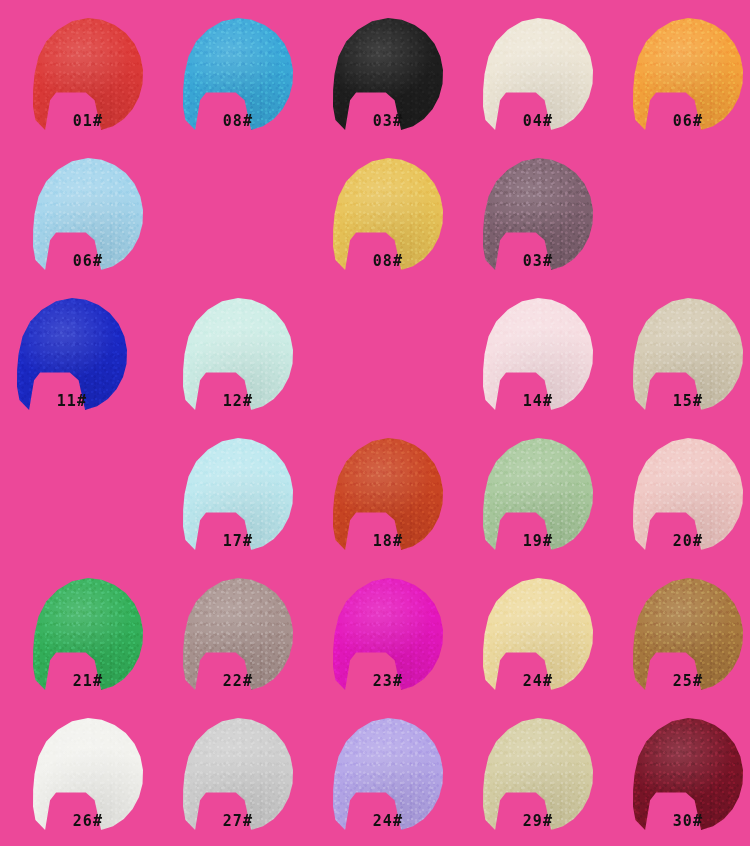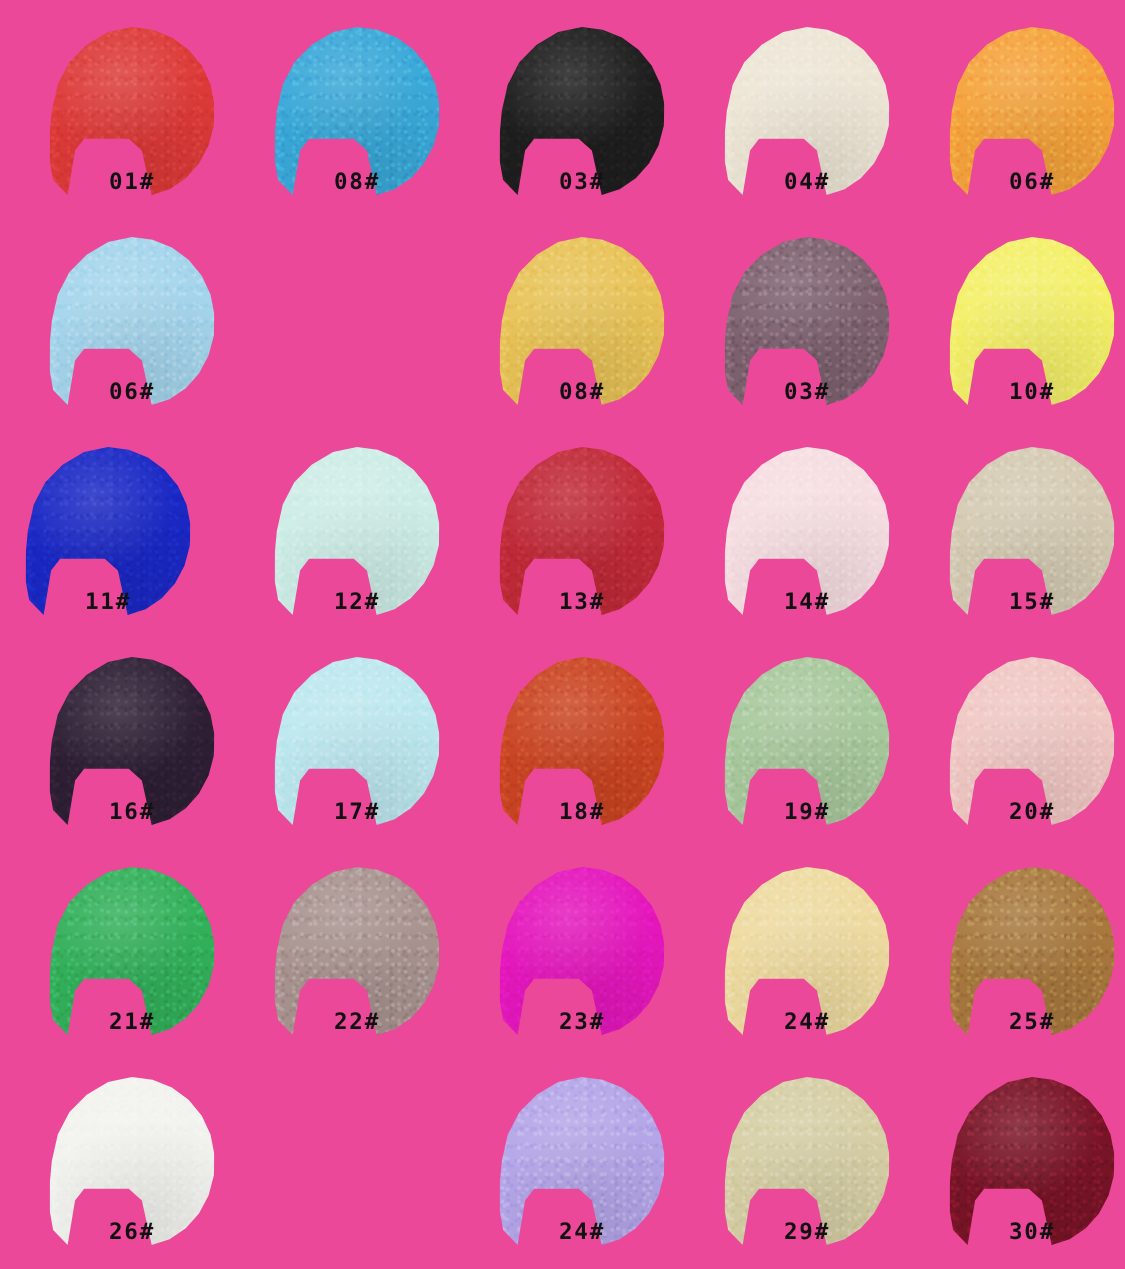--- a/index.html
+++ b/index.html
@@ -173,69 +173,48 @@
       </div>
       <div class="swatch-label">08#</div>
     </div>
     <div class="swatch-cell" style="left: 483px; top: 158px;">
       <div class="swatch-shape" style="background: rgb(126, 98, 112);">
         <div class="swatch-shade"></div>
         <div class="swatch-texture"></div>
       </div>
       <div class="swatch-label">03#</div>
     </div>
-    <div class="swatch-cell" style="left: 633px; top: 158px;">
-      <div class="swatch-shape" style="background: rgb(244, 240, 106);">
-        <div class="swatch-shade"></div>
-        <div class="swatch-texture"></div>
-      </div>
-      <div class="swatch-label">10#</div>
-    </div>
     <div class="swatch-cell" style="left: 17px; top: 298px;">
       <div class="swatch-shape" style="background: rgb(26, 40, 196);">
         <div class="swatch-shade"></div>
         <div class="swatch-texture"></div>
       </div>
       <div class="swatch-label">11#</div>
     </div>
     <div class="swatch-cell" style="left: 183px; top: 298px;">
       <div class="swatch-shape" style="background: rgb(205, 237, 230);">
         <div class="swatch-shade"></div>
         <div class="swatch-texture"></div>
       </div>
       <div class="swatch-label">12#</div>
     </div>
-    <div class="swatch-cell" style="left: 333px; top: 298px;">
-      <div class="swatch-shape" style="background: rgb(192, 42, 56);">
-        <div class="swatch-shade"></div>
-        <div class="swatch-texture"></div>
-      </div>
-      <div class="swatch-label">13#</div>
-    </div>
     <div class="swatch-cell" style="left: 483px; top: 298px;">
       <div class="swatch-shape" style="background: rgb(246, 222, 226);">
         <div class="swatch-shade"></div>
         <div class="swatch-texture"></div>
       </div>
       <div class="swatch-label">14#</div>
     </div>
     <div class="swatch-cell" style="left: 633px; top: 298px;">
       <div class="swatch-shape" style="background: rgb(213, 203, 180);">
         <div class="swatch-shade"></div>
         <div class="swatch-texture"></div>
       </div>
       <div class="swatch-label">15#</div>
     </div>
-    <div class="swatch-cell" style="left: 33px; top: 438px;">
-      <div class="swatch-shape" style="background: rgb(46, 31, 52);">
-        <div class="swatch-shade"></div>
-        <div class="swatch-texture"></div>
-      </div>
-      <div class="swatch-label">16#</div>
-    </div>
     <div class="swatch-cell" style="left: 183px; top: 438px;">
       <div class="swatch-shape" style="background: rgb(189, 232, 239);">
         <div class="swatch-shade"></div>
         <div class="swatch-texture"></div>
       </div>
       <div class="swatch-label">17#</div>
     </div>
     <div class="swatch-cell" style="left: 333px; top: 438px;">
       <div class="swatch-shape" style="background: rgb(202, 69, 35);">
         <div class="swatch-shade"></div>
@@ -292,20 +271,27 @@
       </div>
       <div class="swatch-label">25#</div>
     </div>
     <div class="swatch-cell" style="left: 33px; top: 718px;">
       <div class="swatch-shape" style="background: rgb(242, 242, 238);">
         <div class="swatch-shade"></div>
         <div class="swatch-texture"></div>
       </div>
       <div class="swatch-label">26#</div>
     </div>
+    <div class="swatch-cell" style="left: 183px; top: 718px;">
+      <div class="swatch-shape" style="background: rgb(207, 207, 207);">
+        <div class="swatch-shade"></div>
+        <div class="swatch-texture"></div>
+      </div>
+      <div class="swatch-label">27#</div>
+    </div>
     <div class="swatch-cell" style="left: 333px; top: 718px;">
       <div class="swatch-shape" style="background: rgb(180, 166, 232);">
         <div class="swatch-shade"></div>
         <div class="swatch-texture"></div>
       </div>
       <div class="swatch-label">24#</div>
     </div>
     <div class="swatch-cell" style="left: 483px; top: 718px;">
       <div class="swatch-shape" style="background: rgb(214, 207, 166);">
         <div class="swatch-shade"></div>

